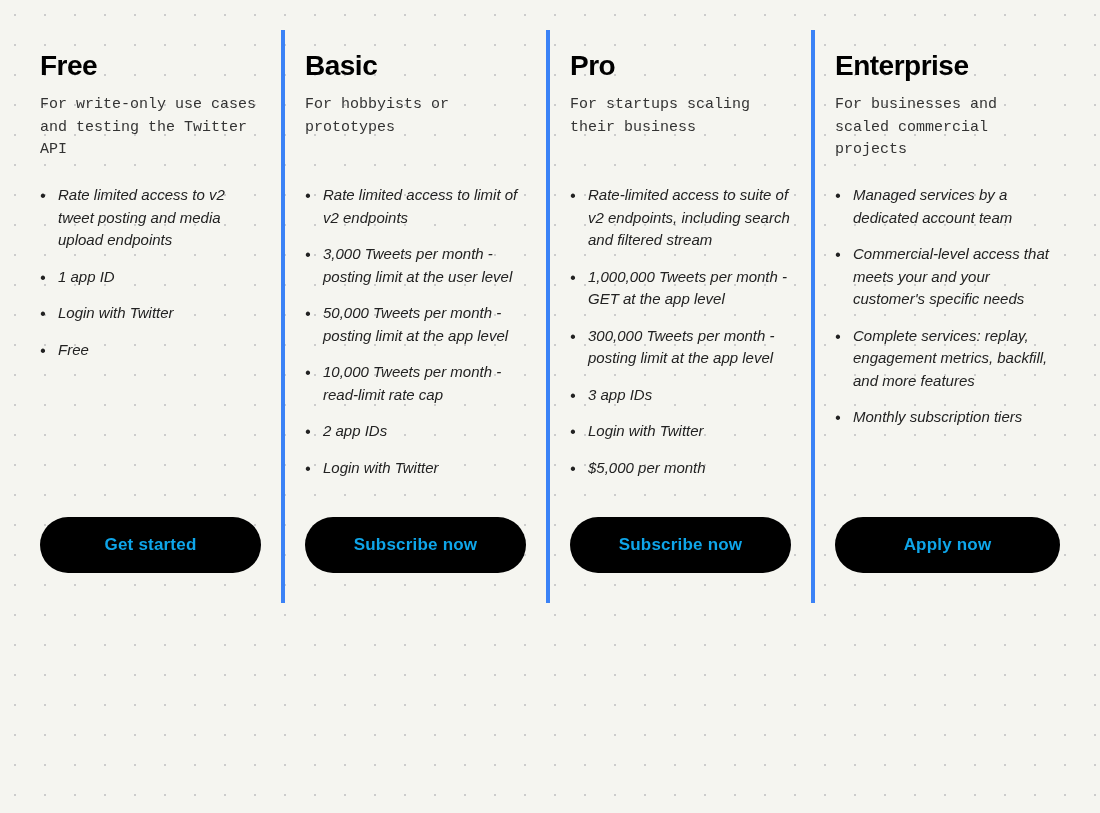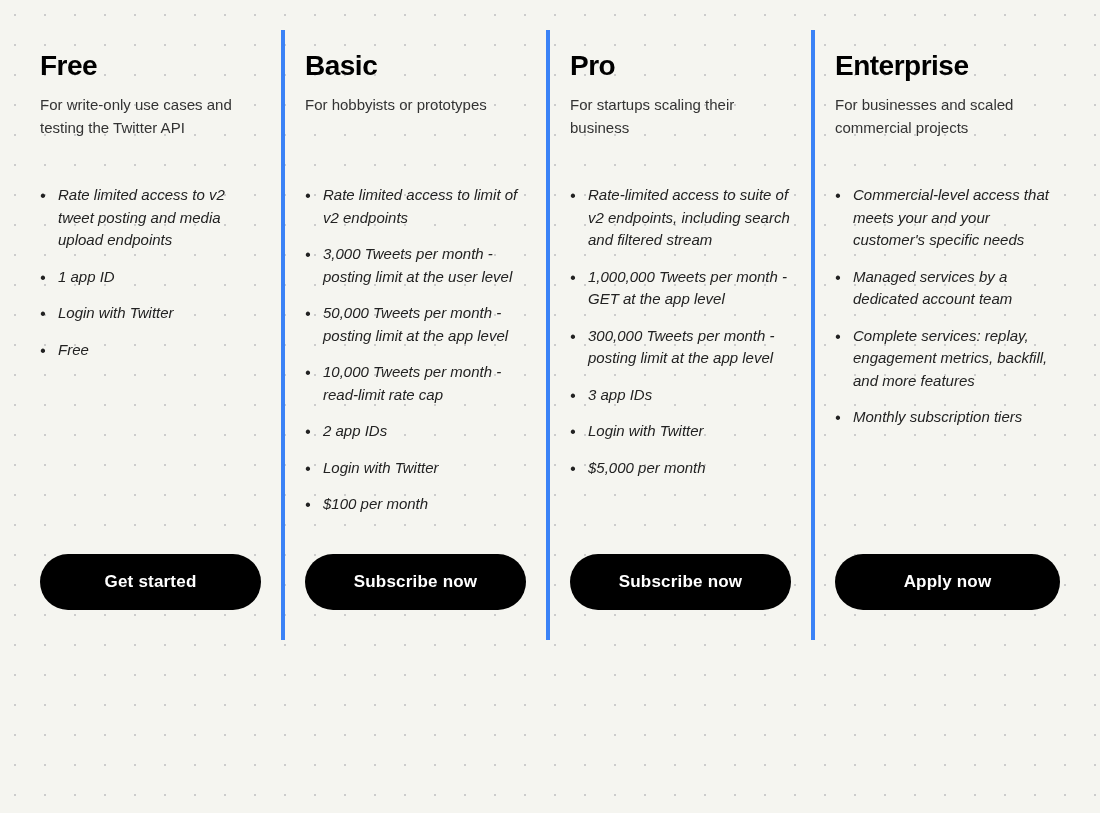--- a/index.html
+++ b/index.html
@@ -43,20 +43,21 @@
       margin-bottom: 12px;
       letter-spacing: -0.5px;
     }
 
     .plan-description {
       font-size: 15px;
       color: #333;
       margin-bottom: 20px;
       line-height: 1.5;
       min-height: 70px;
+      font-family: Liberation Mono, monospace;
     }
 
     .features-list {
       list-style: none;
       padding: 0;
       margin: 0 0 24px 0;
       flex: 1;
       font-style: italic;
     }
 
@@ -73,21 +74,21 @@
       content: "•";
       position: absolute;
       left: 0;
       color: #222;
       font-size: 16px;
     }
 
     .cta-button {
       display: inline-block;
       background-color: #000;
-      color: #ffffff;
+      color: #0ea5e9;
       font-size: 17px;
       font-weight: 700;
       padding: 18px 28px;
       border-radius: 50px;
       border: none;
       cursor: pointer;
       text-align: center;
       width: 100%;
       margin-top: auto;
       letter-spacing: 0.2px;
@@ -111,41 +112,40 @@
     <div class="plan-column">
       <div class="plan-name">Basic</div>
       <div class="plan-description">For hobbyists or prototypes</div>
       <ul class="features-list">
         <li>Rate limited access to limit of v2 endpoints</li>
         <li>3,000 Tweets per month - posting limit at the user level</li>
         <li>50,000 Tweets per month - posting limit at the app level</li>
         <li>10,000 Tweets per month - read-limit rate cap</li>
         <li>2 app IDs</li>
         <li>Login with Twitter</li>
-        <li>$100 per month</li>
       </ul>
       <button class="cta-button">Subscribe now</button>
     </div>
     <div class="plan-column">
       <div class="plan-name">Pro</div>
       <div class="plan-description">For startups scaling their business</div>
       <ul class="features-list">
         <li>Rate-limited access to suite of v2 endpoints, including search and filtered stream</li>
         <li>1,000,000 Tweets per month - GET at the app level</li>
         <li>300,000 Tweets per month - posting limit at the app level</li>
         <li>3 app IDs</li>
         <li>Login with Twitter</li>
         <li>$5,000 per month</li>
       </ul>
       <button class="cta-button">Subscribe now</button>
     </div>
     <div class="plan-column">
       <div class="plan-name">Enterprise</div>
       <div class="plan-description">For businesses and scaled commercial projects</div>
       <ul class="features-list">
+        <li>Managed services by a dedicated account team</li>
         <li>Commercial-level access that meets your and your customer's specific needs</li>
-        <li>Managed services by a dedicated account team</li>
         <li>Complete services: replay, engagement metrics, backfill, and more features</li>
         <li>Monthly subscription tiers</li>
       </ul>
       <button class="cta-button">Apply now</button>
     </div>
   </div>
 
 </body></html>

